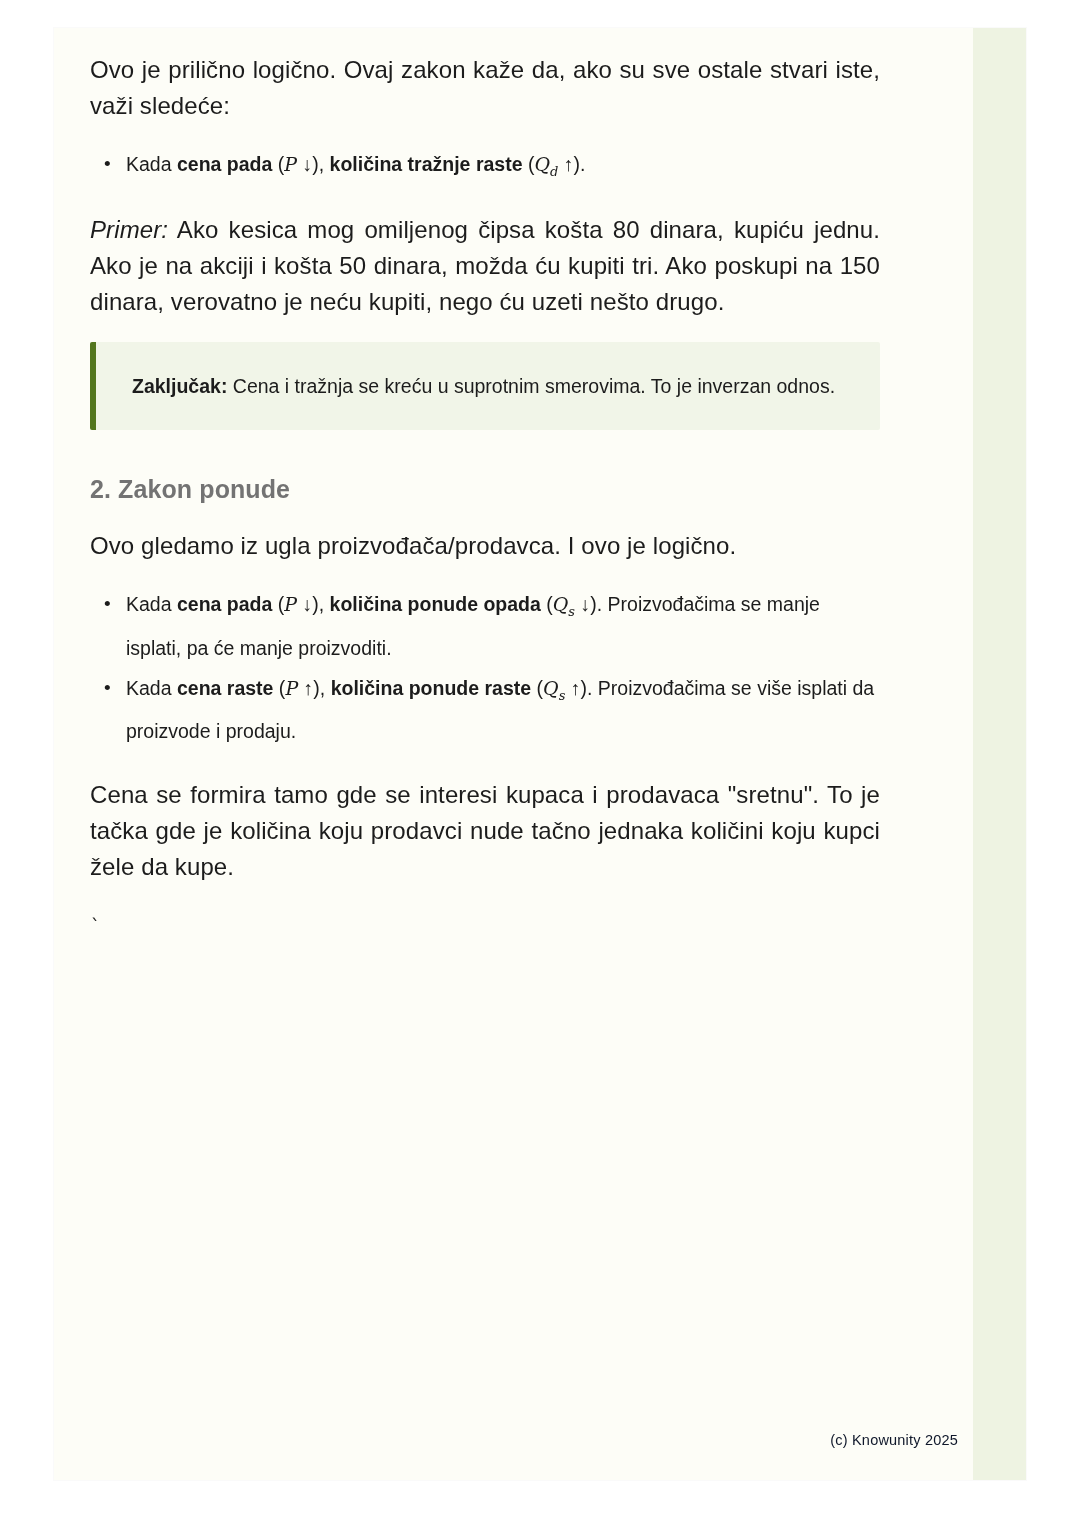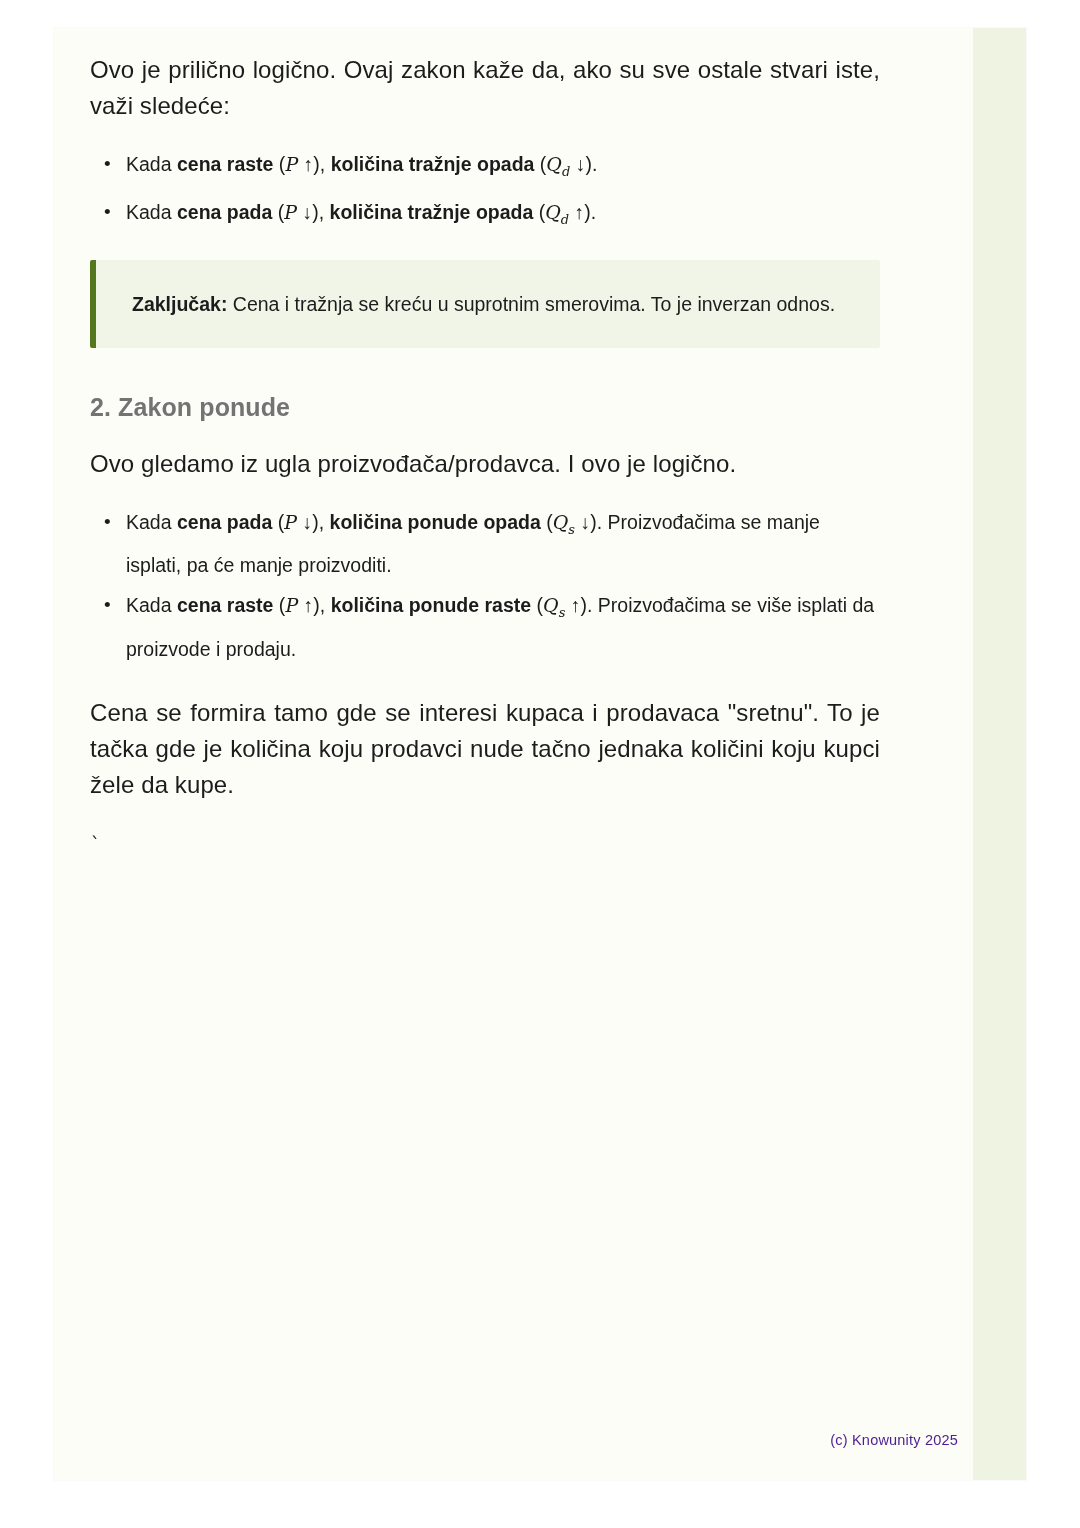--- a/index.html
+++ b/index.html
@@ -105,44 +105,42 @@
     font-size: 18px;
     color: #1c1c1c;
     line-height: 30px;
     margin: 26px 0 0 0;
   }
   .footer {
     position: absolute;
     right: 68px;
     bottom: 32px;
     font-size: 14.5px;
-    color: #4c1d95;
+    color: #0f172a;
     letter-spacing: 0.2px;
   }
 </style>
 </head>
 <body>
 
 <div class="page">
 
   <div class="right-rail"></div>
 
   <div class="content">
 
     <p class="para">Ovo je prilično logično. Ovaj zakon kaže da, ako su sve ostale stvari iste, važi sledeće:</p>
 
     <ul class="list">
       <li>
-        <span>Kada </span><b>cena raste</b><span> (</span><span class="mathvar">P</span><span> ↑), </span><b>količina tražnje opada</b><span> (</span><span class="mathvar"><span>Q</span><sub>d</sub></span><span> ↓).</span>
-      </li>
-      <li>
-        <span>Kada </span><b>cena pada</b><span> (</span><span class="mathvar">P</span><span> ↓), </span><b>količina tražnje opada</b><span> (</span><span class="mathvar"><span>Q</span><sub>d</sub></span><span> ↑).</span>
+        <span>Kada </span><b>cena pada</b><span> (</span><span class="mathvar">P</span><span> ↓), </span><b>količina tražnje raste</b><span> (</span><span class="mathvar"><span>Q</span><sub>d</sub></span><span> ↑).</span>
       </li>
     </ul>
 
+    <p class="para"><span class="ital">Primer:</span><span> Ako kesica mog omiljenog čipsa košta 80 dinara, kupiću jednu. Ako je na akciji i košta 50 dinara, možda ću kupiti tri. Ako poskupi na 150 dinara, verovatno je neću kupiti, nego ću uzeti nešto drugo.</span></p>
 
     <div class="callout">
       <p><b>Zaključak:</b><span> Cena i tražnja se kreću u suprotnim smerovima. To je inverzan odnos.</span></p>
     </div>
 
     <h2 class="heading">2. Zakon ponude</h2>
 
     <p class="para">Ovo gledamo iz ugla proizvođača/prodavca. I ovo je logično.</p>
 
     <ul class="list">

